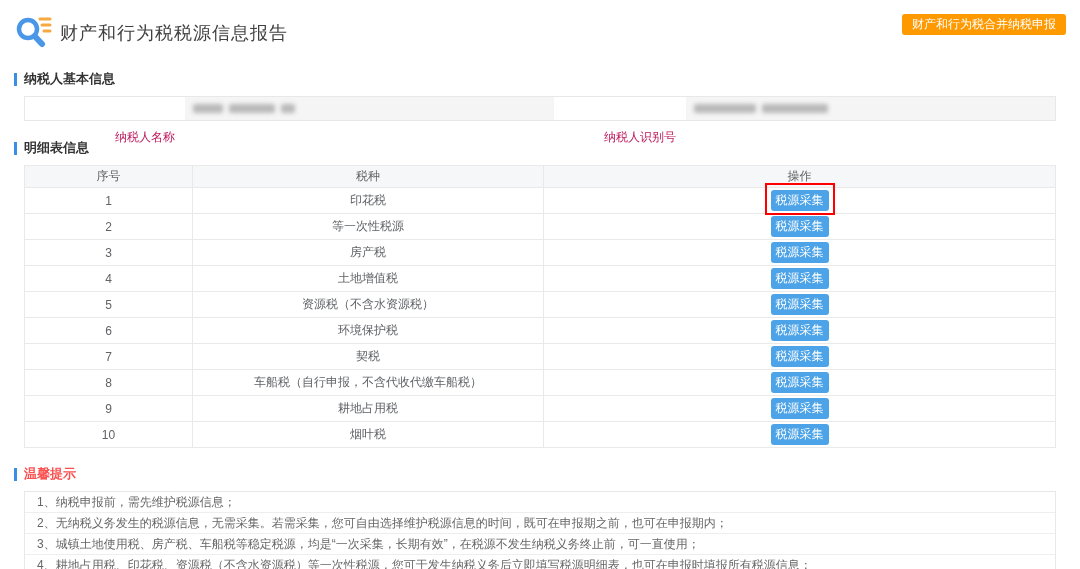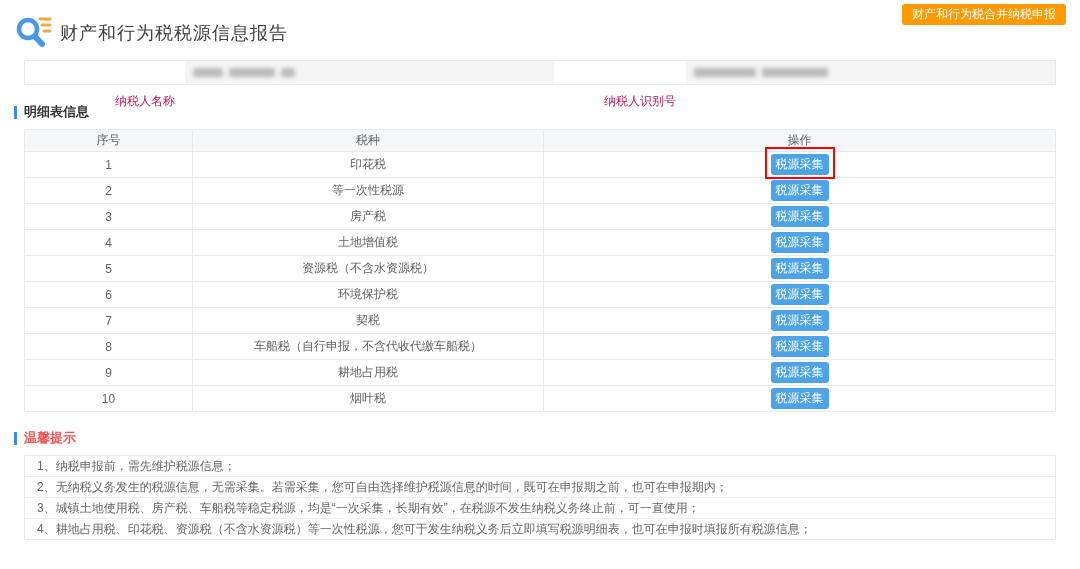--- a/index.html
+++ b/index.html
@@ -5,21 +5,21 @@
   * { margin:0; padding:0; box-sizing:border-box; }
   html,body { width:1080px; height:569px; background:#fff;
     font-family:"Liberation Sans","DejaVu Sans",sans-serif; color:#606266; }
   .page { width:1080px; height:569px; background:#fff; overflow:hidden; }
 
   
   .hdr { position:relative; height:60px; padding:14px 14px 0 14px; }
   .hdr-left { display:flex; align-items:center; gap:8px; }
   .logo { width:38px; height:38px; flex:0 0 auto; }
   .page-title { font-size:18px; color:#404040; letter-spacing:1px; }
-  .hdr-btn { position:absolute; right:14px; top:4px; height:21px; padding:0 10px;
+  .hdr-btn { position:absolute; right:14px; top:14px; height:21px; padding:0 10px;
     background:#ff9900; color:#fff; font-size:12px; border:none; border-radius:3px;
     cursor:pointer; line-height:21px; }
 
   
   .sec { display:flex; align-items:center; gap:7px; margin:10px 0 8px 14px; }
   .sec-bar { width:3px; height:13px; background:#3a8ee6; }
   .sec-title { font-size:13px; font-weight:bold; color:#333; }
   .sec-title.warn { color:#fa5151; }
 
   .content { padding:0 24px; }
@@ -69,20 +69,24 @@
           <line x1="26" y1="5" x2="36" y2="5" stroke="#f5a93e" stroke-width="3" stroke-linecap="round"></line>
           <line x1="28" y1="11" x2="36" y2="11" stroke="#f5a93e" stroke-width="3" stroke-linecap="round"></line>
           <line x1="30" y1="17" x2="36" y2="17" stroke="#f5a93e" stroke-width="3" stroke-linecap="round"></line>
         </svg>
       </span>
       <span class="page-title">财产和行为税税源信息报告</span>
     </div>
     <button class="hdr-btn">财产和行为税合并纳税申报</button>
   </div>
 
+  <div class="sec">
+    <span class="sec-bar"></span>
+    <span class="sec-title">纳税人基本信息</span>
+  </div>
   <div class="content">
     <div class="info-row">
       <div class="info-label">纳税人名称</div>
       <div class="info-value">
         <span class="blob" style="width:30px"></span>
         <span class="blob" style="width:46px"></span>
         <span class="blob" style="width:14px"></span>
       </div>
       <div class="info-label l2">纳税人识别号</div>
       <div class="info-value">

